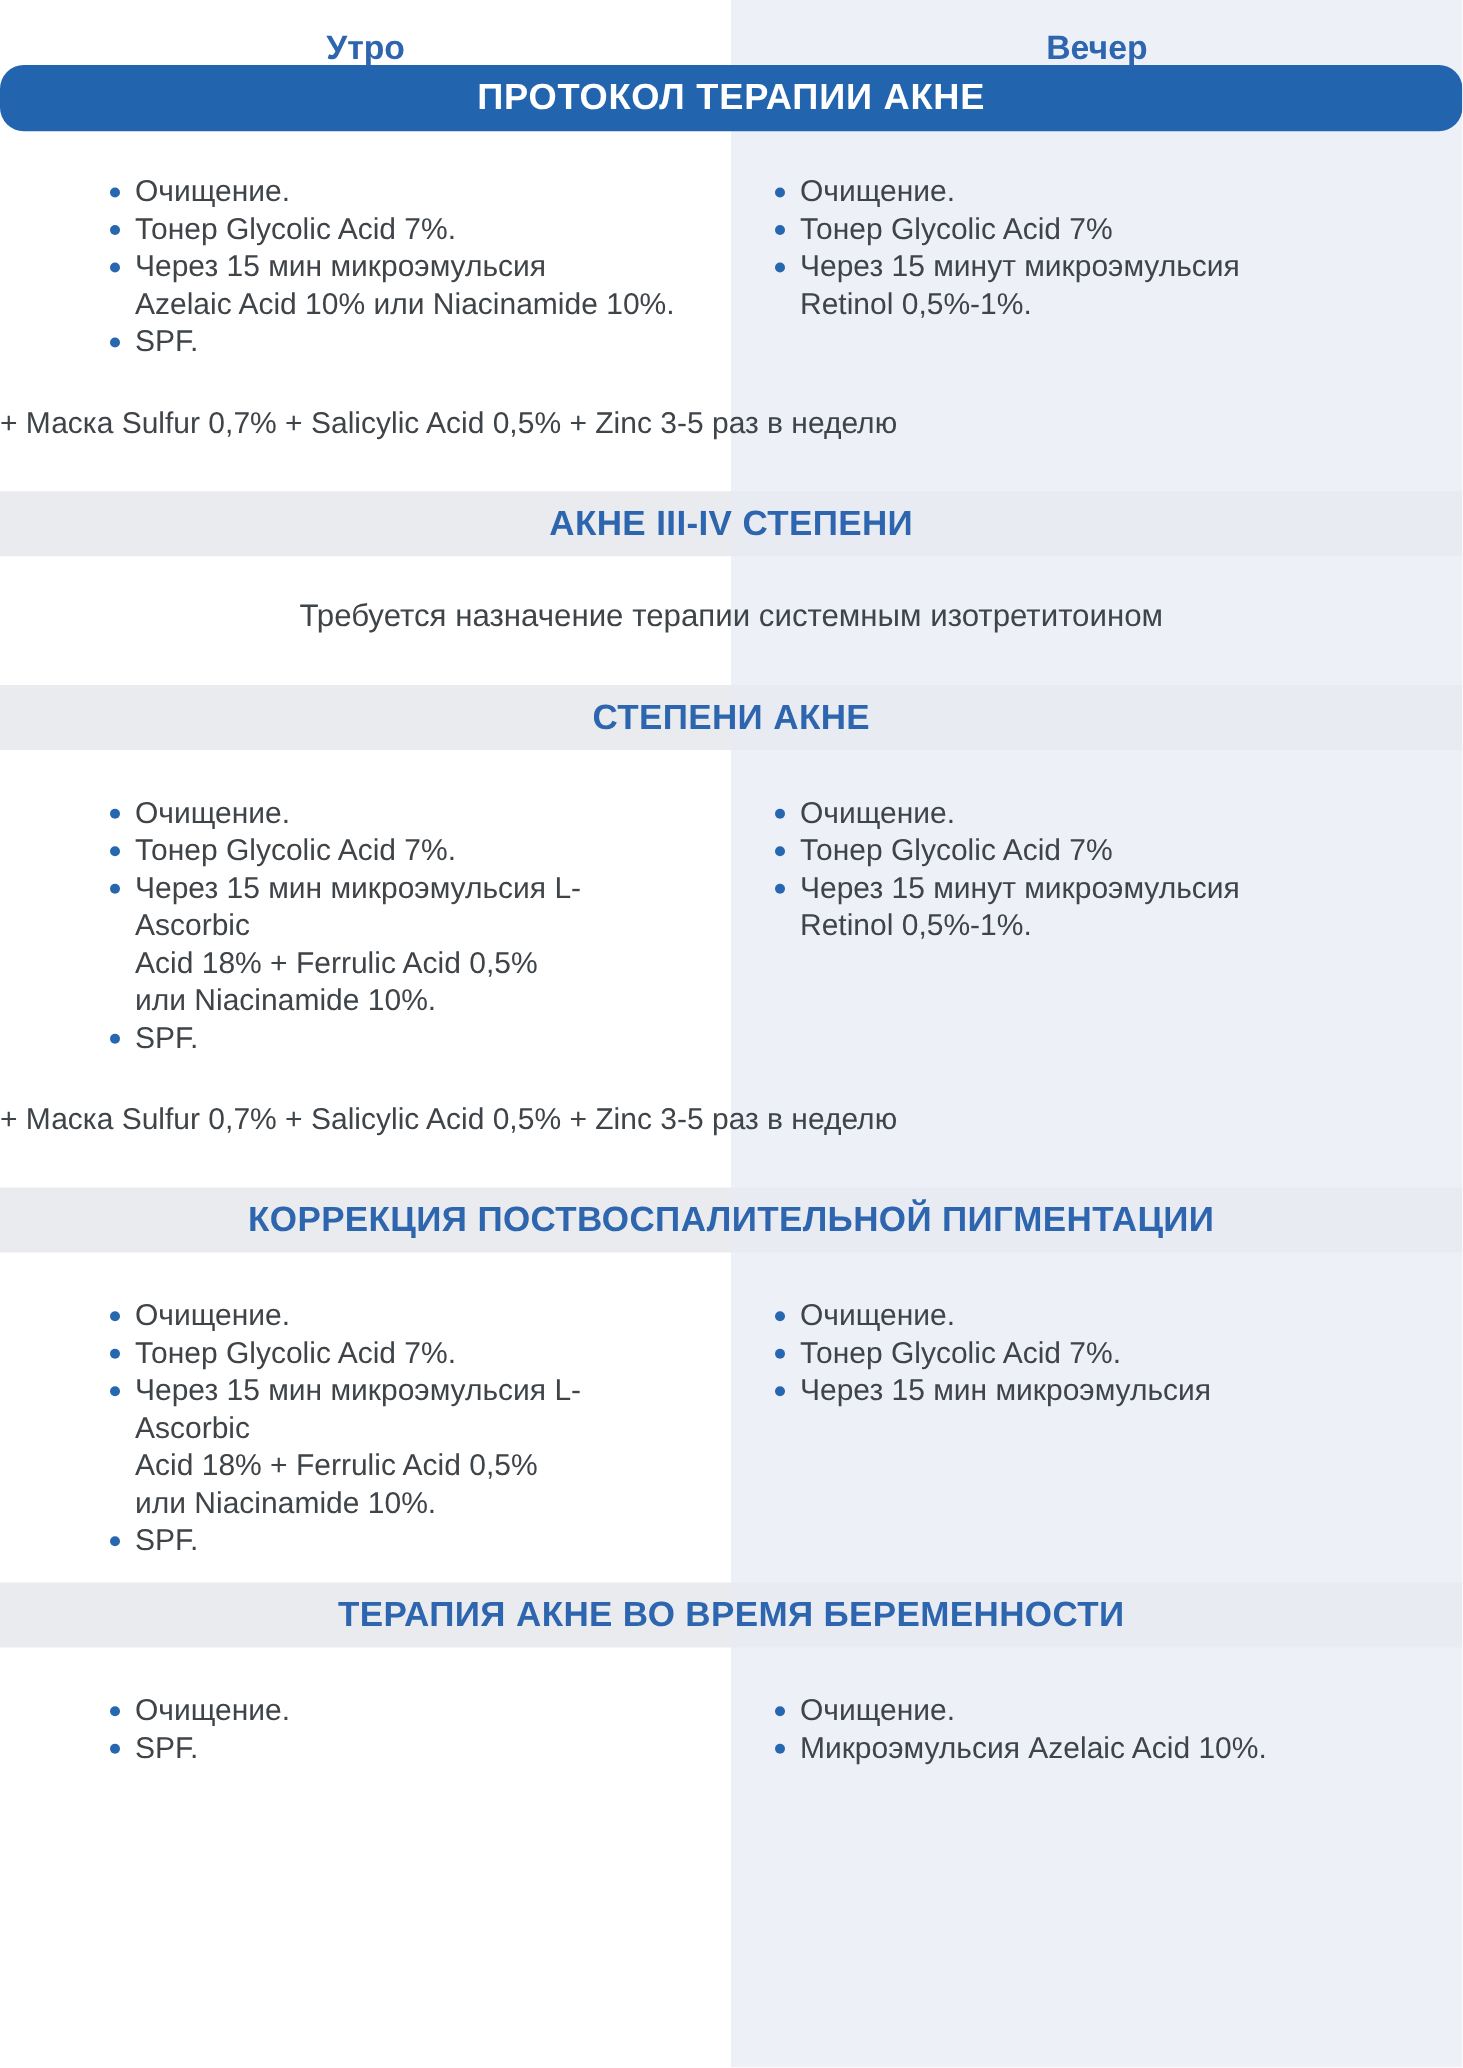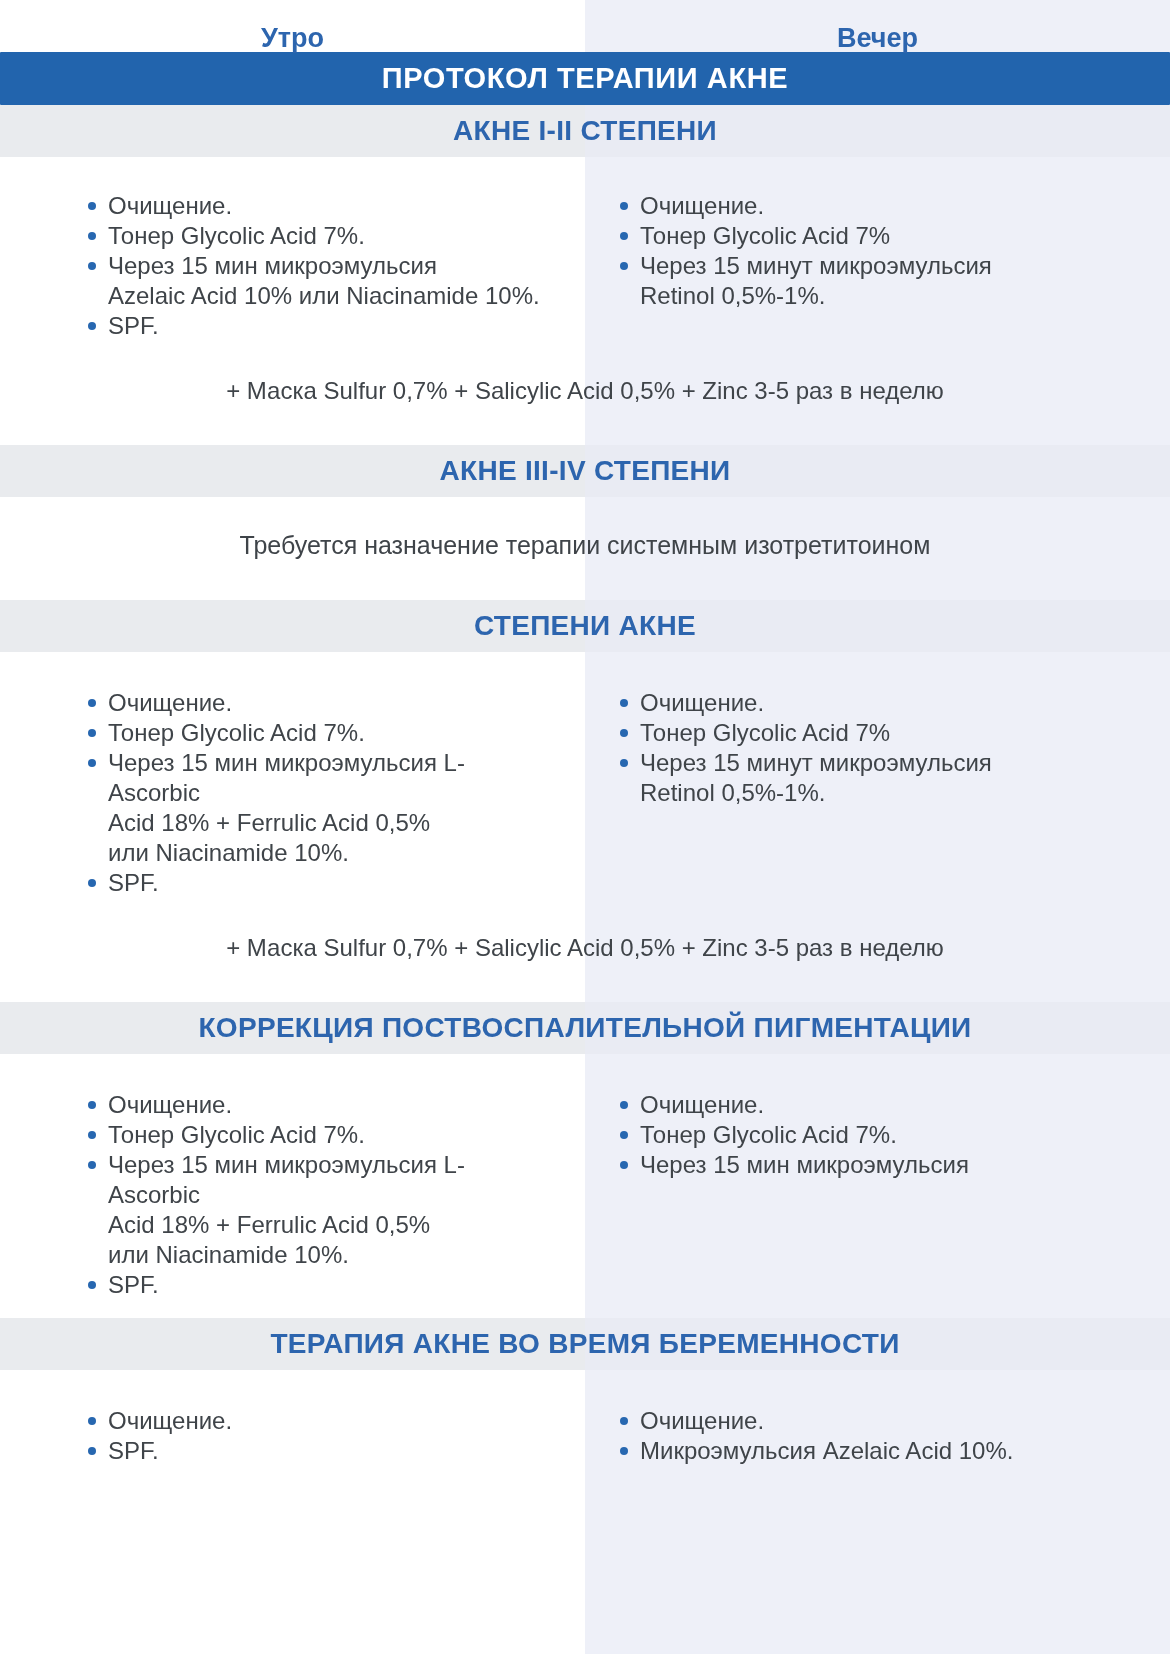--- a/index.html
+++ b/index.html
@@ -7,57 +7,56 @@
     width:1170px;height:1654px;position:relative;overflow:hidden;
     background:linear-gradient(90deg,#ffffff 0 585px,#eef0f8 585px 100%);
     font-family:"Liberation Sans",sans-serif;
     color:#3f4449;
   }
   
   .header-row{display:grid;grid-template-columns:585px 585px;height:52px;}
   .header-cell{display:flex;align-items:center;justify-content:center;
     color:#2d65ae;font-weight:700;font-size:27px;margin-top:23px;}
   
-  .banner{height:53px;background:#2264ad;border-radius:1px;
+  .banner{height:53px;background:#2264ad;border-radius:19px;
     display:flex;align-items:center;justify-content:center;
     color:#ffffff;font-weight:700;font-size:29px;letter-spacing:0.6px;}
   
   .band{height:52px;
     background:linear-gradient(90deg,#e9ebee 0 585px,#e9ebf3 585px 100%);
     display:flex;align-items:center;justify-content:center;
     color:#2d65ae;font-weight:700;font-size:28px;letter-spacing:0.3px;}
   
   .cols{display:grid;grid-template-columns:585px 585px;padding-top:24px;}
   .cols--tight{padding-top:22px;}
   .cols--padbottom{padding-bottom:6px;}
   .routine{list-style:none;margin:12px;padding:0;font-size:24px;line-height:30px;}
   .col--morning .routine{padding-left:76px;padding-right:24px;}
   .col--evening .routine{padding-left:23px;padding-right:30px;}
   .routine li{position:relative;padding-left:20px;}
   .routine li::before{content:"";position:absolute;left:0;top:11px;
     width:8px;height:8px;border-radius:50%;background:#2767b0;}
   .routine .ln{display:block;}
   
-  .note{text-align:center;font-size:24px;padding:24px 0 40px;}
+  .note{text-align:left;font-size:24px;padding:24px 0 40px;}
   .single-text{text-align:center;font-size:25px;padding:34px 0 40px;}
 </style>
 </head>
 <body>
 
 <div class="page">
 
   <div class="header-row">
     <div class="header-cell">Утро</div>
     <div class="header-cell">Вечер</div>
   </div>
 
   <div class="banner">ПРОТОКОЛ ТЕРАПИИ АКНЕ</div>
 
   <section>
-    <div class="band">АКНЕ I-II СТЕПЕНИ</div>
     <div class="cols cols--tight">
       <div class="col--morning">
         <ul class="routine">
           <li>
               <span class="ln">Очищение.</span>
             </li>
           <li>
               <span class="ln">Тонер Glycolic Acid 7%.</span>
             </li>
           <li>

